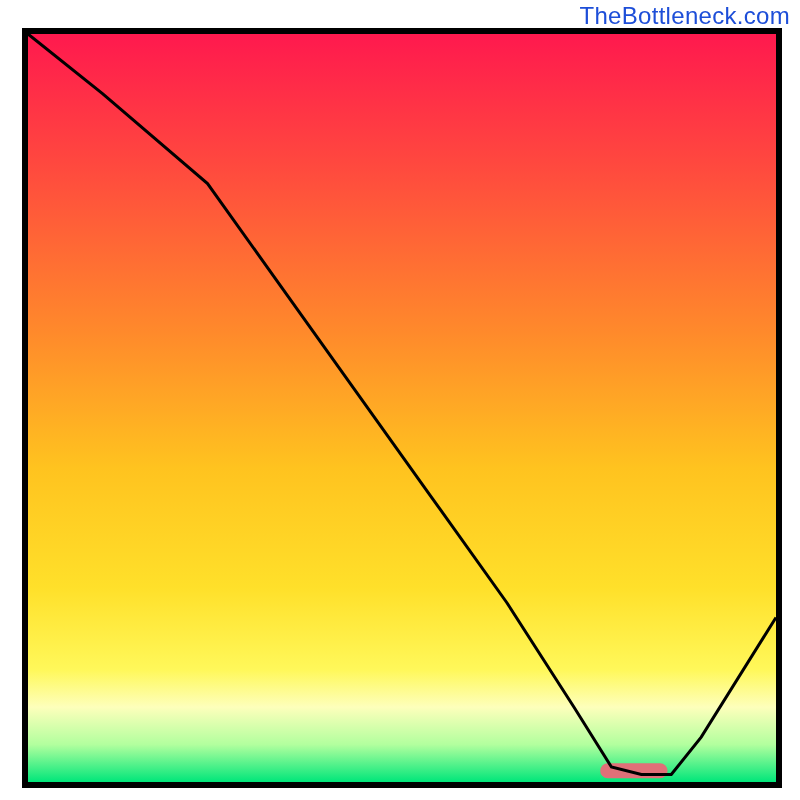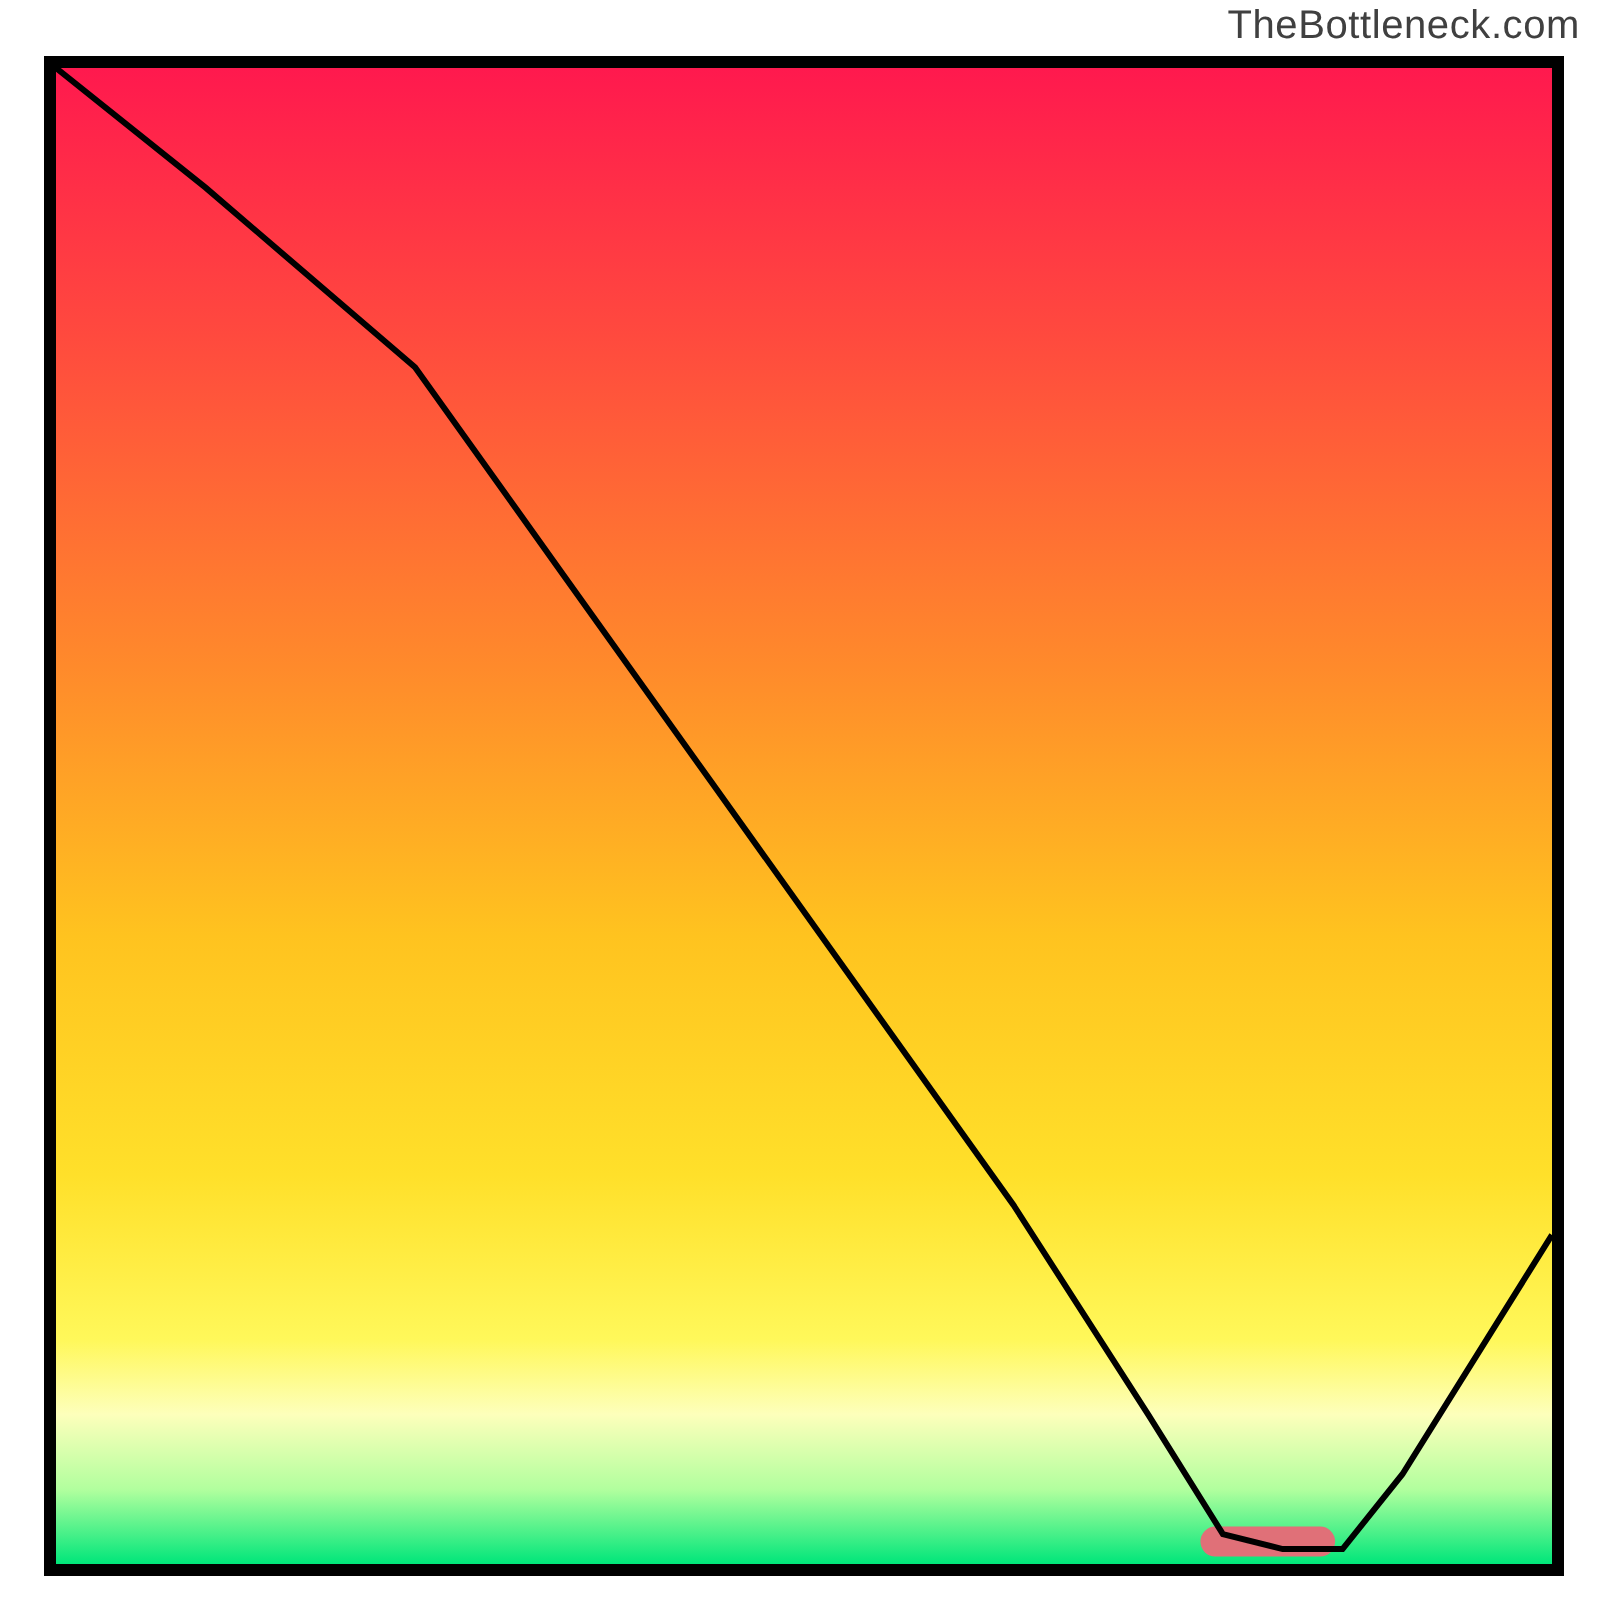--- a/index.html
+++ b/index.html
@@ -13,22 +13,22 @@
   .container {
     position: relative;
     width: 800px;
     height: 800px;
     box-sizing: border-box;
   }
   .watermark {
     position: absolute;
     top: 2px;
     right: 10px;
-    font-size: 20px;
-    color: #404040;
+    font-size: 24px;
+    color: #1d4ed8;
     font-weight: 500;
     letter-spacing: 0.3px;
   }
   .plot-outer {
     position: absolute;
     left: 22px;
     top: 28px;
     width: 760px;
     height: 760px;
     border: 6px solid #000;

